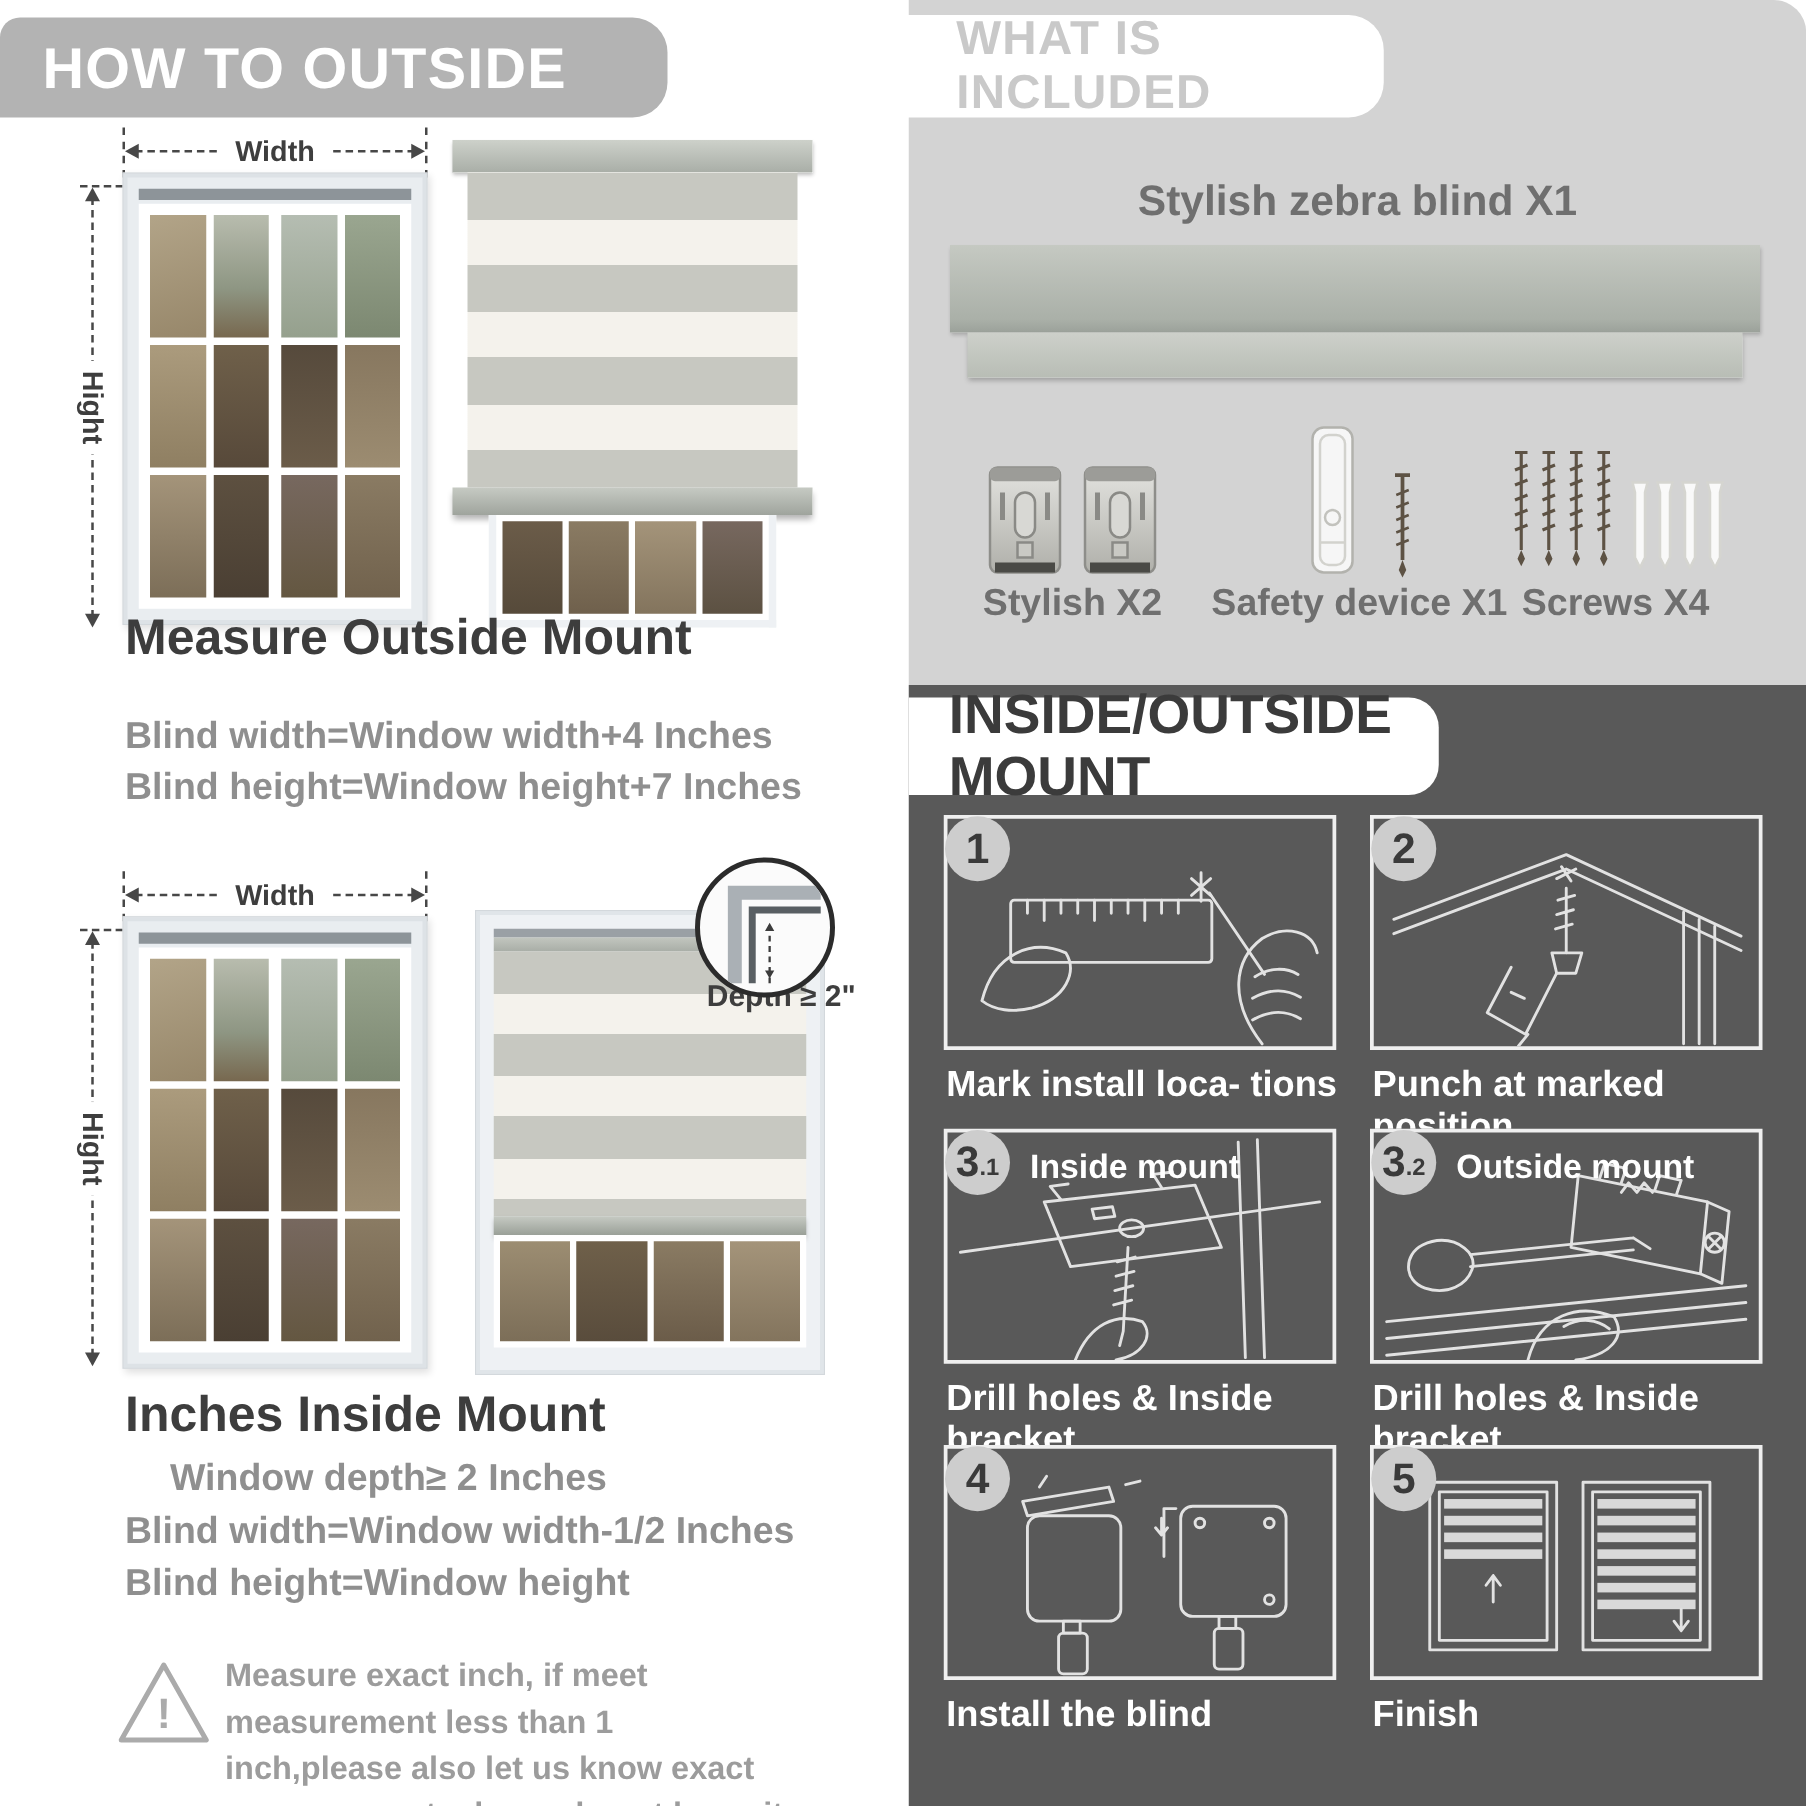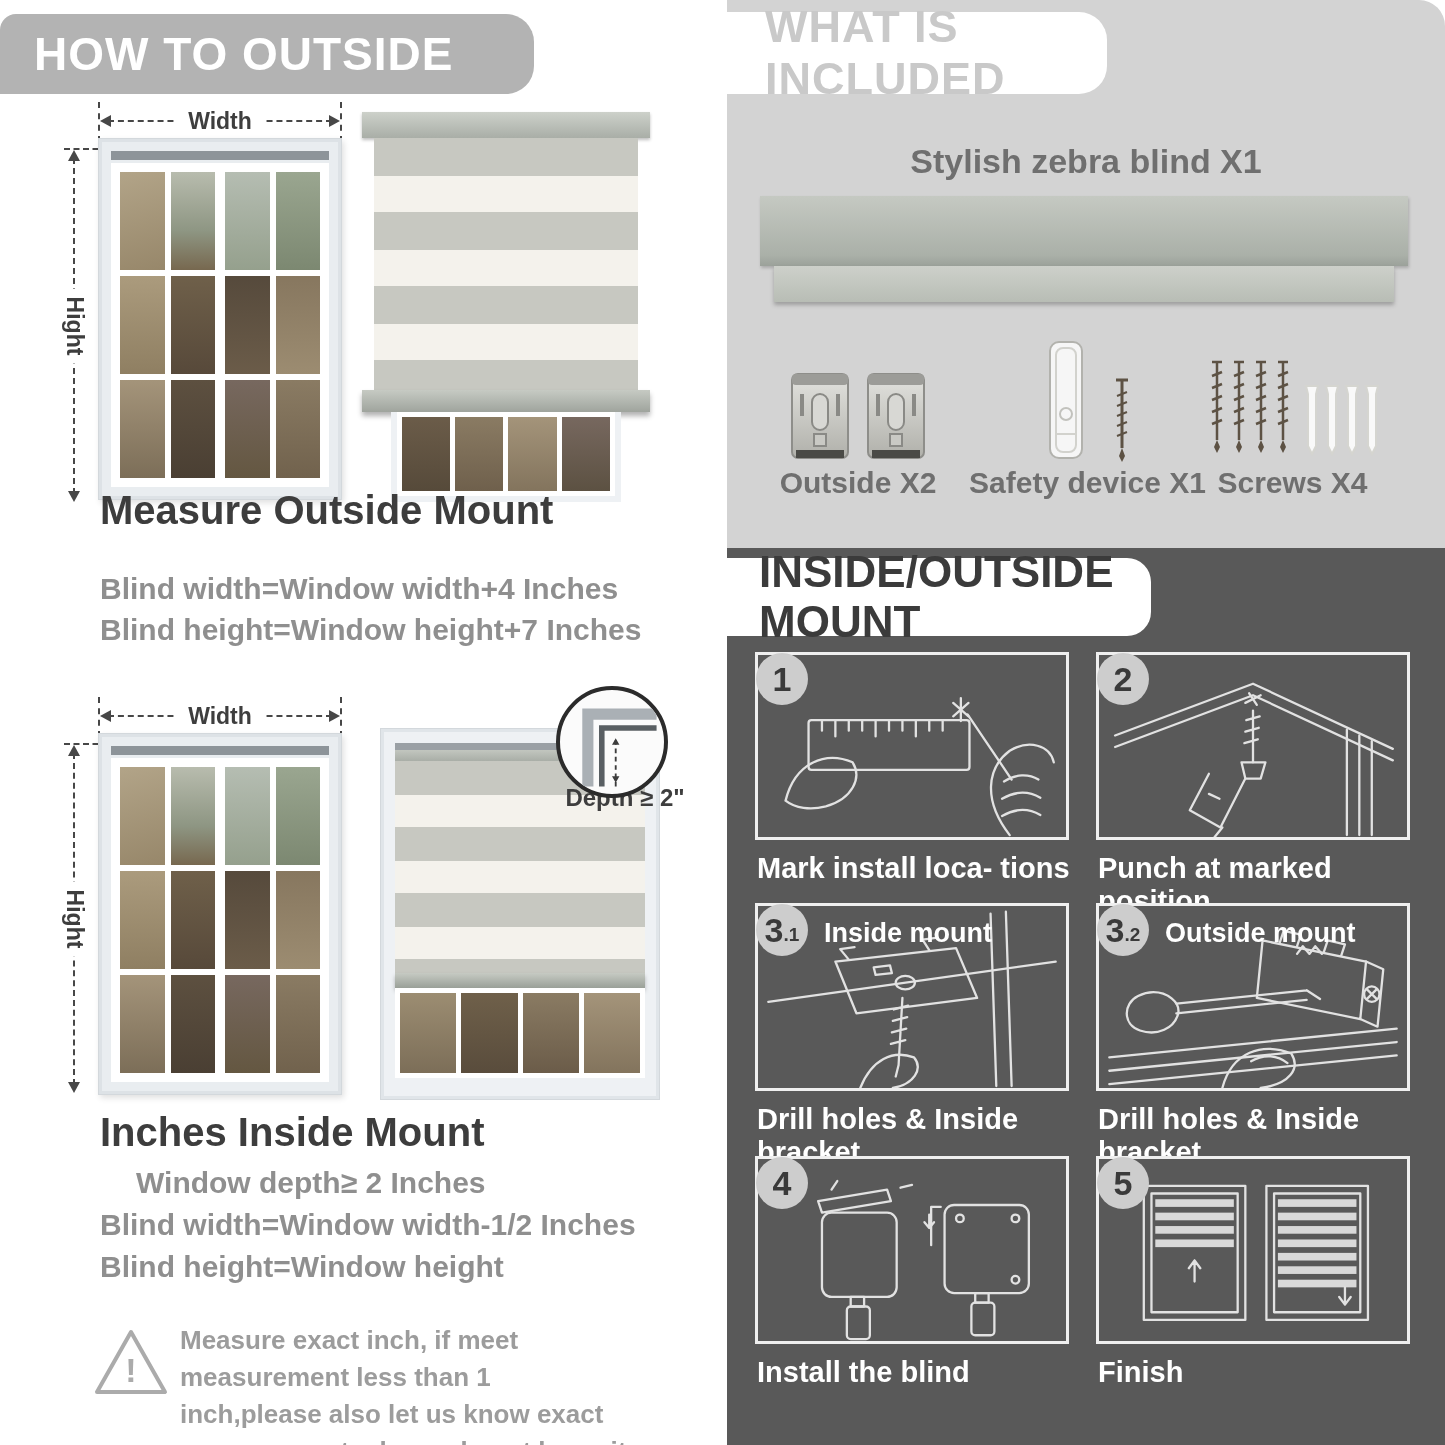--- a/index.html
+++ b/index.html
@@ -86,21 +86,21 @@
     background:#fbfbfb;box-sizing:border-box;z-index:6;overflow:hidden;}
   .depth-lbl{font-size:24px;font-weight:bold;color:#3e3e3e;text-align:center;}
 
   
   .warn-tri{width:78px;height:72px;}
   .warn-text{font-size:26px;font-weight:600;color:#9c9c9c;line-height:1.42;}
 
   
   .right-top{left:727px;top:0;width:718px;height:548px;background:#d3d3d3;border-radius:0 26px 0 0;}
   .wheader{left:705px;top:12px;width:402px;height:82px;background:#fff;border-radius:0 28px 28px 0;
-    display:flex;align-items:center;padding-left:60px;color:#c9c9c9;font-size:45px;font-weight:bold;letter-spacing:1px;box-sizing:border-box;}
+    display:flex;align-items:center;padding-left:60px;color:#c9c9c9;font-size:38px;font-weight:bold;letter-spacing:1px;box-sizing:border-box;}
   .blind-name{left:727px;top:142px;width:718px;text-align:center;font-size:34px;font-weight:bold;color:#6f6f6f;}
   .railA{left:760px;top:196px;width:648px;height:70px;background:linear-gradient(180deg,#c5c9c2,#aab0a8 85%,#9ba19a);box-shadow:1px 2px 3px rgba(0,0,0,.2);}
   .railB{left:774px;top:266px;width:620px;height:36px;background:linear-gradient(180deg,#cdd0ca,#b8bdb5);box-shadow:0 3px 4px rgba(0,0,0,.25);}
   .inc-group{top:336px;height:128px;display:flex;align-items:flex-end;justify-content:center;gap:12px;}
   .inc-label{top:466px;font-size:30px;font-weight:bold;color:#6f6f6f;text-align:center;}
 
   .right-bot{left:727px;top:548px;width:718px;height:897px;background:#595959;}
   .dheader{left:727px;top:558px;width:424px;height:78px;background:#fff;border-radius:0 24px 24px 0;
     display:flex;align-items:center;padding-left:32px;color:#3b3b3b;font-size:44px;font-weight:bold;box-sizing:border-box;}
 
@@ -269,21 +269,21 @@
   </svg>
   <svg width="64" height="96" viewBox="0 0 64 96">
     <rect x="4" y="6" width="56" height="84" rx="6" fill="url(#m1)" stroke="#8e8e8a" stroke-width="2"></rect>
     <rect x="4" y="6" width="56" height="11" rx="4" fill="#9c9c98"></rect>
     <rect x="24" y="26" width="16" height="36" rx="8" fill="#d8d8d4" stroke="#8a8a86" stroke-width="2"></rect>
     <path d="M14,26 v22 M50,26 v22" stroke="#8a8a86" stroke-width="4"></path>
     <rect x="26" y="66" width="12" height="12" fill="#c9c9c4" stroke="#8a8a86" stroke-width="2"></rect>
     <rect x="8" y="82" width="48" height="8" fill="#4a4a46"></rect>
   </svg>
 </div>
-<div class="abs inc-label" style="left:762px;width:192px;">Outside X2</div>
+<div class="abs inc-label" style="left:762px;width:192px;">Stylish X2</div>
 
 <div class="abs inc-group" style="left:945px;width:285px;">
   <svg width="56" height="126" viewBox="0 0 56 126">
     <rect x="6" y="4" width="32" height="116" rx="9" fill="rgba(255,255,255,0.8)" stroke="#b2b2ad" stroke-width="2"></rect>
     <rect x="12" y="10" width="20" height="104" rx="7" fill="none" stroke="#d2d2cd" stroke-width="2"></rect>
     <circle cx="22" cy="76" r="6" fill="none" stroke="#c2c2bd" stroke-width="2"></circle>
     <path d="M12,96 h20" stroke="#d2d2cd" stroke-width="2"></path>
   </svg>
   <svg width="20" height="90" viewBox="0 0 20 90">
     <path d="M4,6 h12 M10,6 v8" stroke="#5d5244" stroke-width="3"></path>

